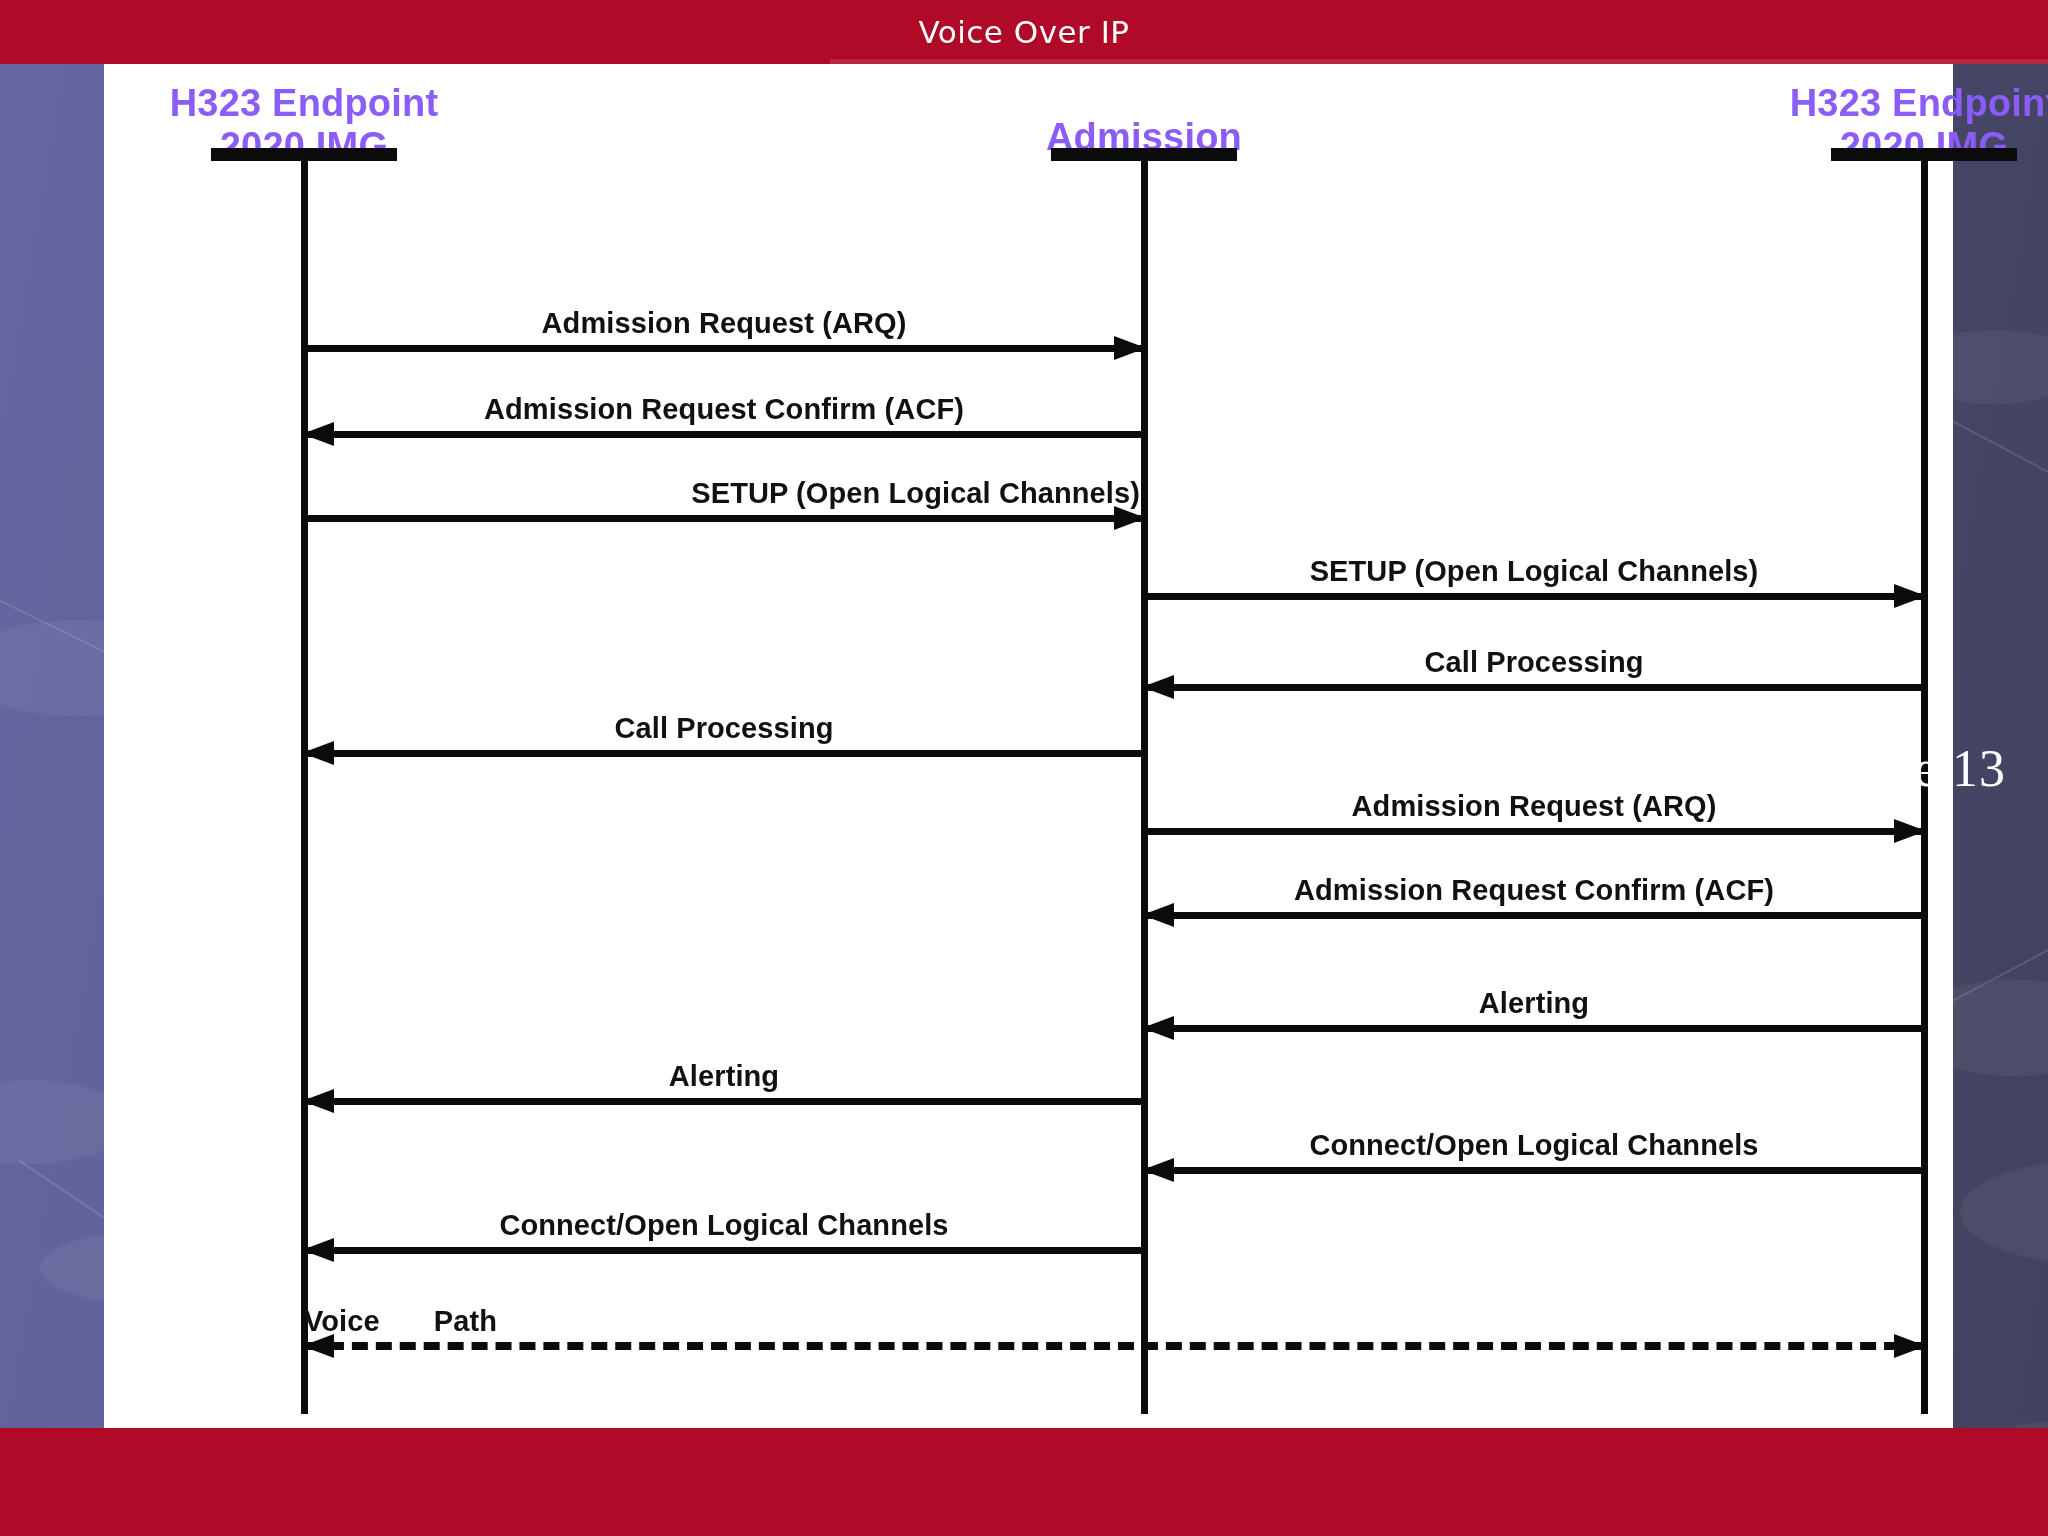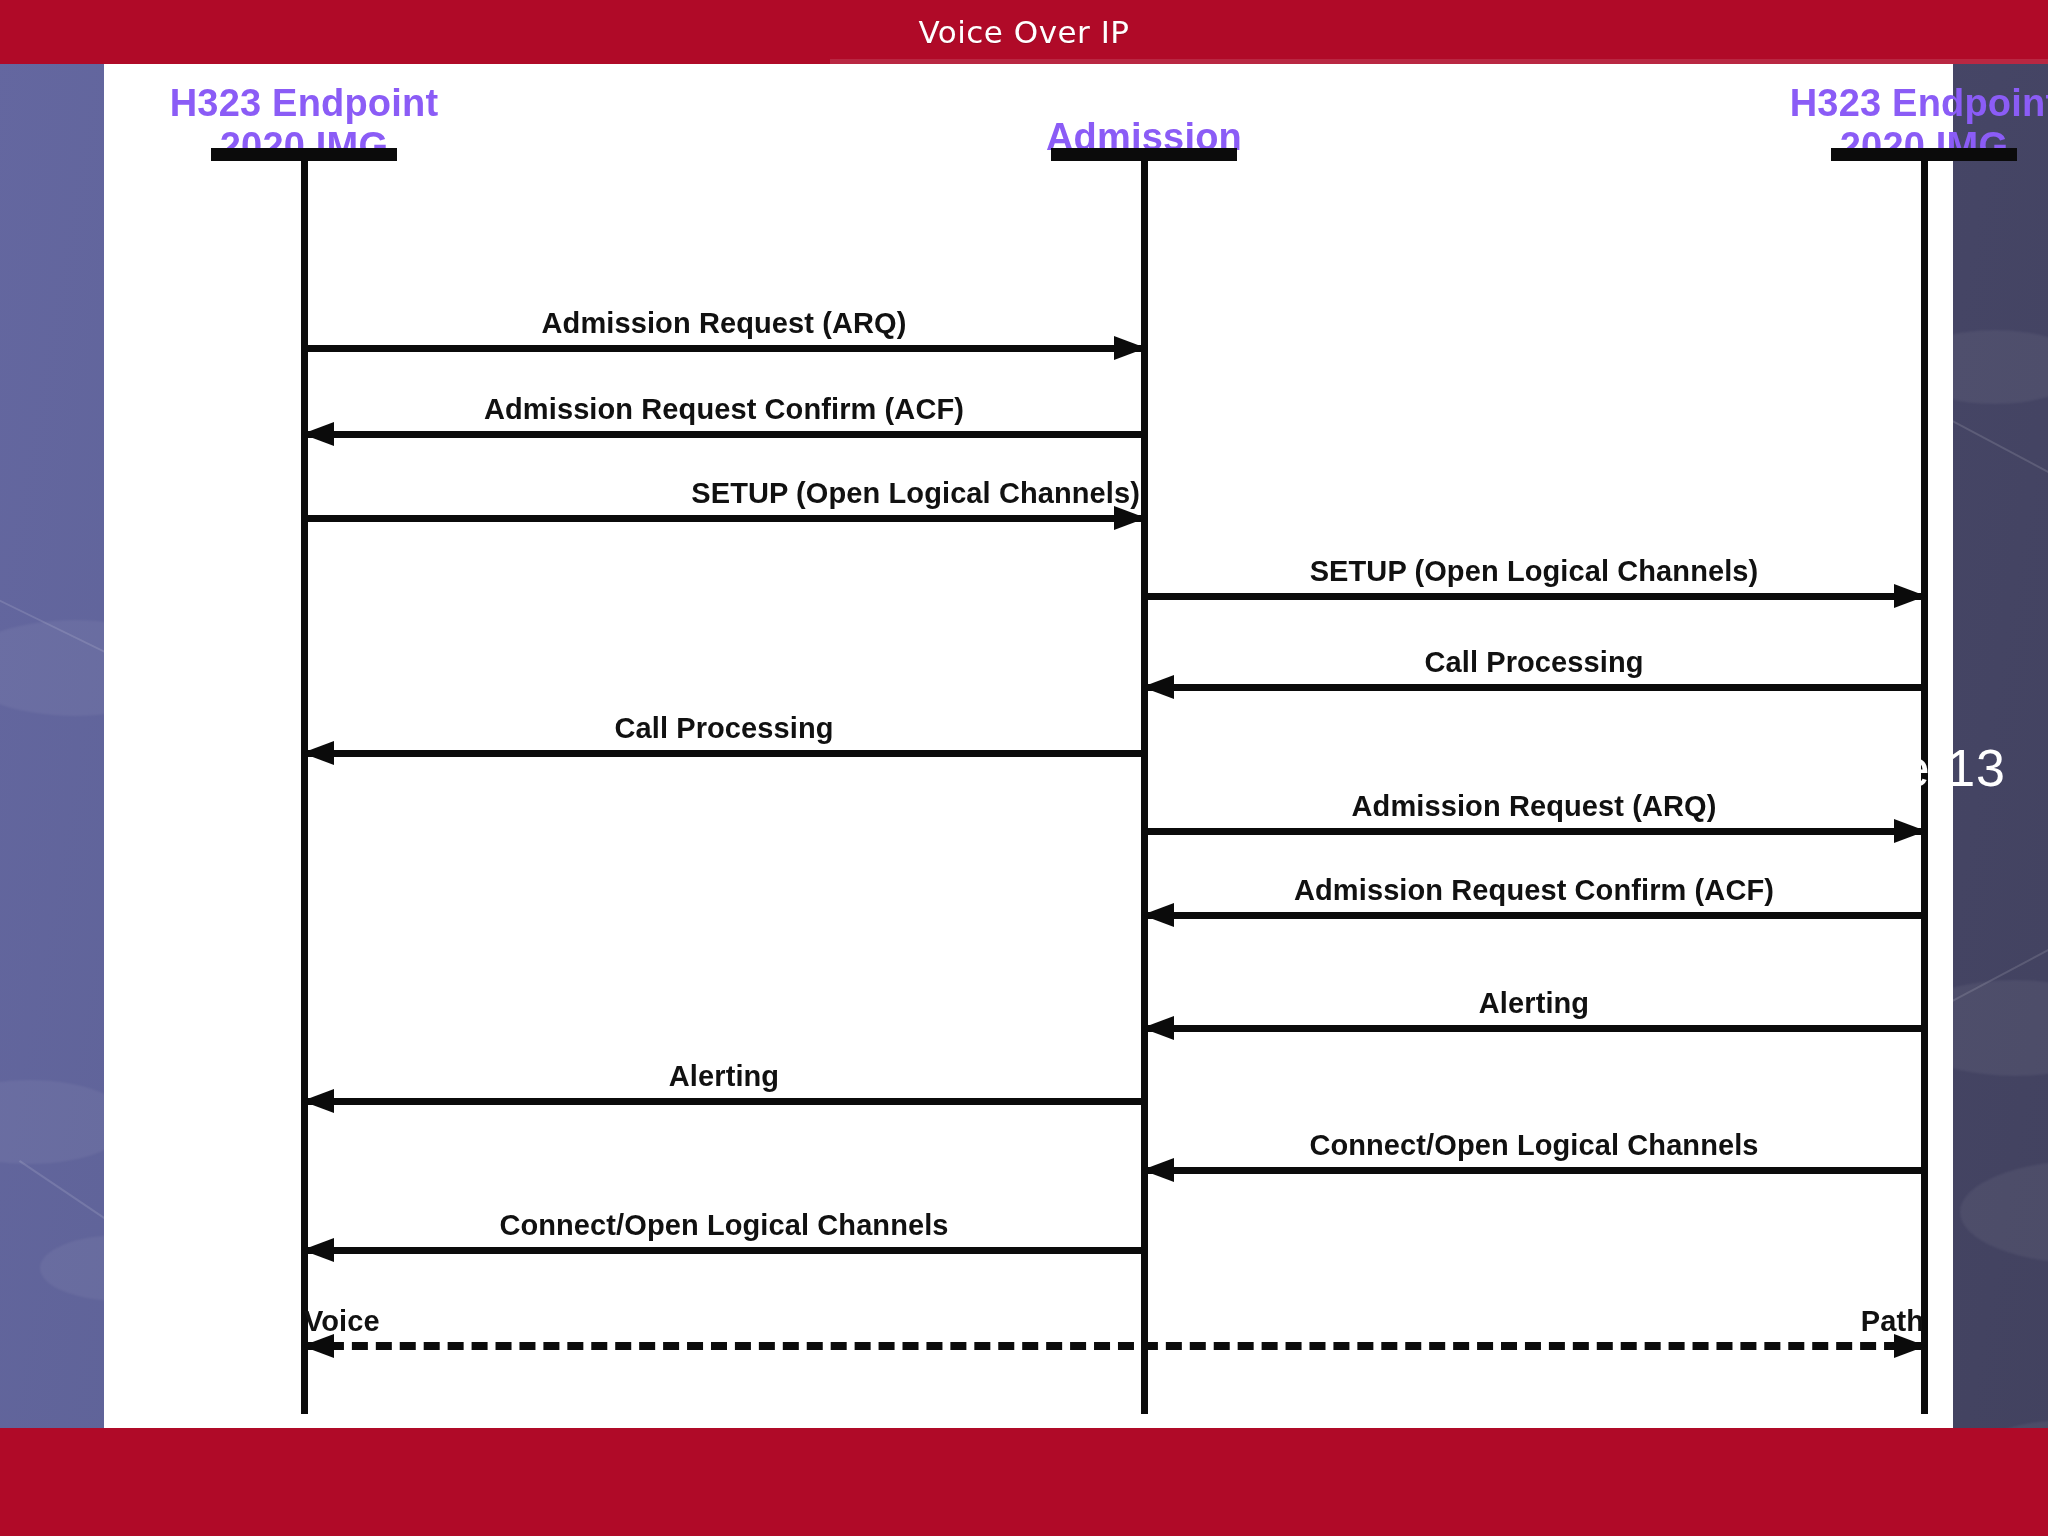--- a/index.html
+++ b/index.html
@@ -45,21 +45,21 @@
     text-shadow:0 1px 0 rgba(0,0,0,.15);
   }
   
   .footerbar{
     position:absolute;left:0;bottom:0;width:2048px;height:108px;
     background:#b00a28;
   }
   .page-label{
     position:absolute;right:42px;top:50%;transform:translateY(-50%);
     color:#ffffff;font-size:52px;
-    font-family:Liberation Sans, sans-serif;
+    font-family:Liberation Serif, serif;
     letter-spacing:1px;
     margin-left:44px;
   }
   
   .panel{
     position:absolute;left:104px;top:64px;width:1849px;height:1366px;
     background:#ffffff;
   }
   
   .diagram{position:absolute;inset:0;}
@@ -97,21 +97,21 @@
   .msg.both .head.h-l{left:-2px;border-right:32px solid #0b0b0b;}
   .msg .caption{
     position:absolute;left:0;right:0;bottom:12px;
     text-align:center;
     color:#111111;font-weight:bold;font-size:29px;
     font-family:"Liberation Sans", sans-serif;
     white-space:nowrap;letter-spacing:.1px;margin-top:32px;
   }
   .msg .caption.align-right{text-align:right;padding-right:4px;}
   .msg .caption.split{
-    display:flex;justify-content:space-between;gap:54px;
+    display:flex;justify-content:flex-start;gap:54px;
   }
 </style>
 </head>
 <body>
 
 <div id="slide">
 
   <div class="bg-base"></div>
   <div class="bg-deco">
     <div class="blob" style="left:-40px;top:620px;width:230px;height:96px;"></div>

